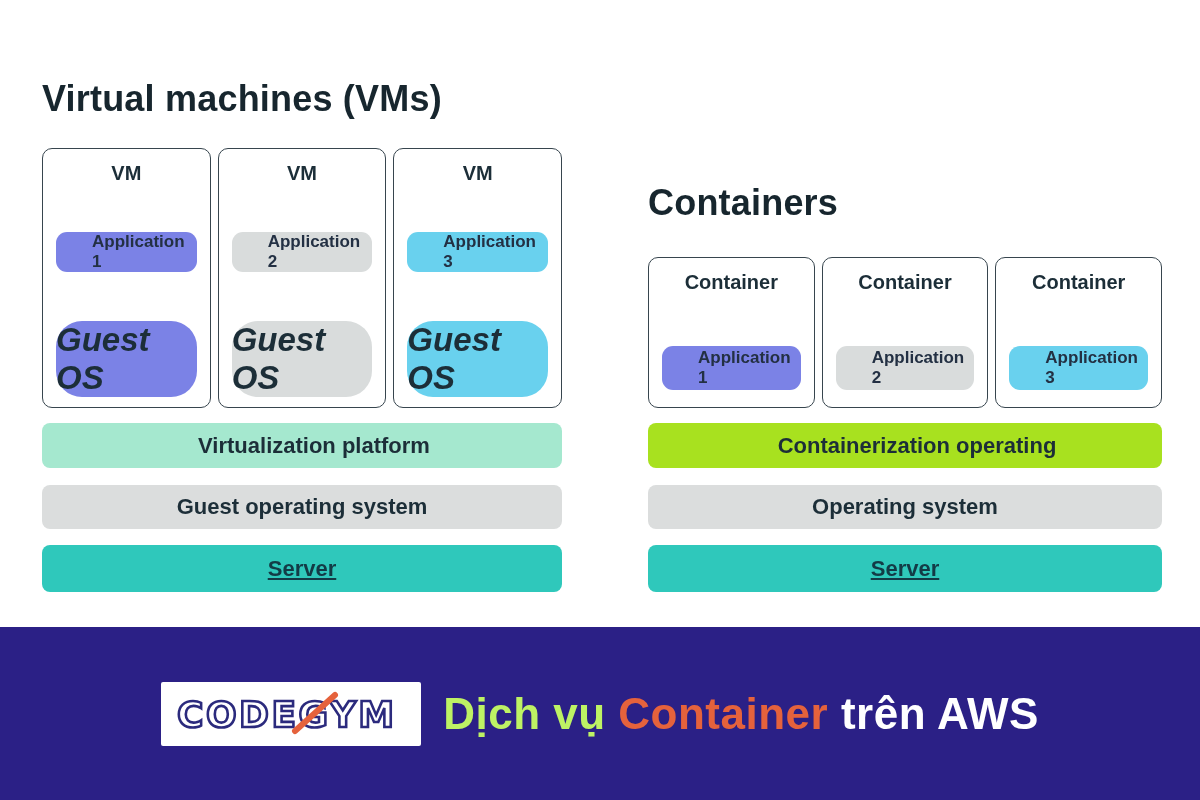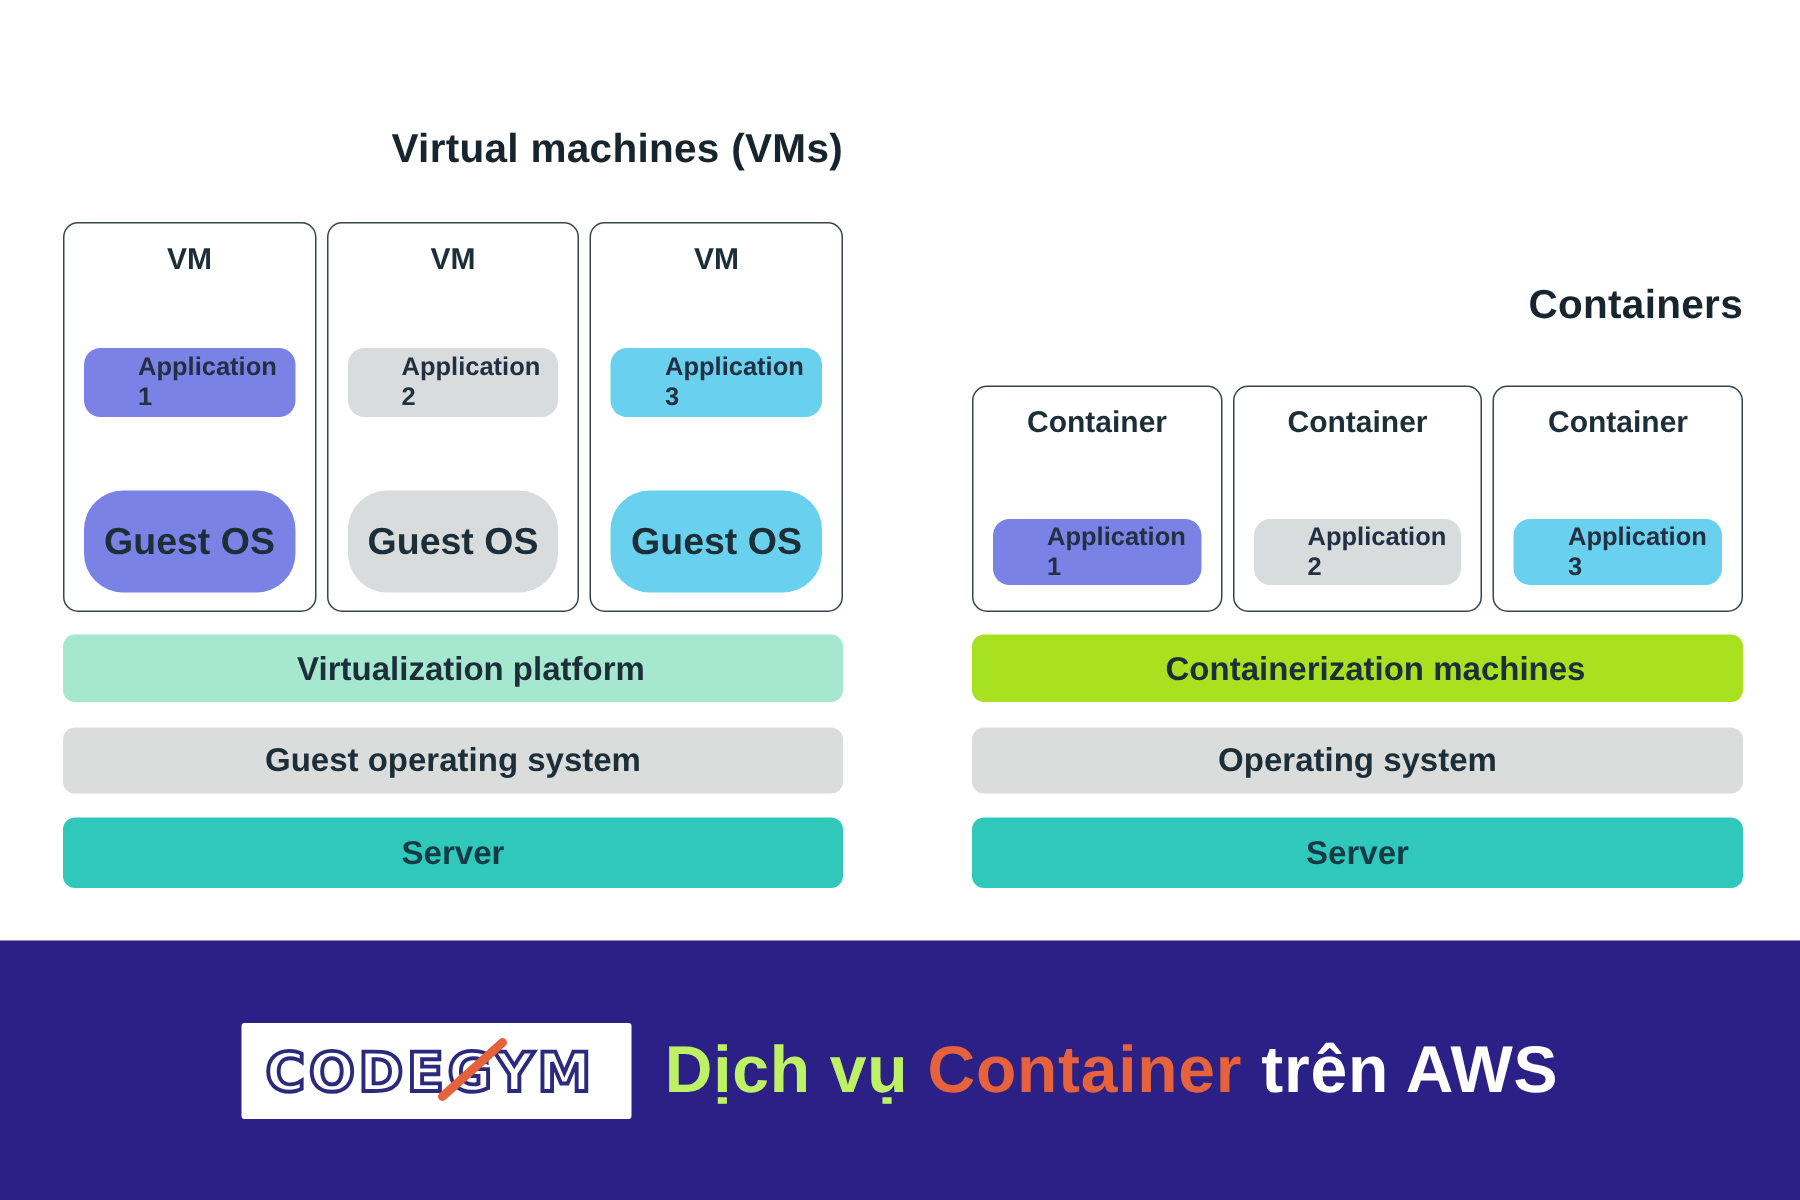--- a/index.html
+++ b/index.html
@@ -6,21 +6,21 @@
   html,body { width:1200px; height:800px; }
   body { font-family:"Liberation Sans","DejaVu Sans",sans-serif; background:#ffffff; }
   .page { position:relative; width:1200px; height:800px; background:#ffffff; overflow:hidden; }
 
   
   .col { position:absolute; }
   .col-vm { left:42px; top:84px; width:520px; }
   .col-ct { left:648px; top:188px; width:514px; }
 
   .section-title {
-    text-align:right; font-size:27px; font-weight:700; color:#17262e;
+    text-align:left; font-size:36px; font-weight:700; color:#17262e;
     line-height:30px; letter-spacing:0.2px;
   }
 
   .cards-row { display:flex; gap:7px; }
   .col-vm .cards-row { margin-top:34px; height:260px; }
   .col-ct .cards-row { margin-top:39px; height:151px; }
 
   .card {
     flex:1; background:#ffffff; border:1.5px solid #37454e; border-radius:10px;
     display:flex; flex-direction:column; padding:8px 13px 12px;gap:37px;
@@ -31,31 +31,31 @@
   }
   .badge {
     margin-top:8px; height:46px; border-radius:11px;
     display:flex; align-items:center; justify-content:center;
     font-size:17px; font-weight:600; color:#233043;padding-left:36px;
   }
   .col-ct .badge { margin-top:13px; height:44px; }
   .guest-os {
     margin-top:12px; flex:1; border-radius:26px;
     display:flex; align-items:center; justify-content:center;
-    font-size:25px; font-weight:600; color:#1c2e38;
+    font-size:33px; font-weight:600; color:#1c2e38;font-style:italic;
   }
 
   .layer {
     height:45px; border-radius:8px; margin-top:15px;
     display:flex; align-items:center; justify-content:center;
     font-size:22px; font-weight:600; color:#1c2e38;
   }
   .layer.l1 { margin-top:15px;padding-left:24px; }
   .layer.l2 { margin-top:17px; height:44px; }
-  .layer.l3 { margin-top:16px; height:47px; color:#133b46; }
+  .layer.l3 { margin-top:16px; height:47px; color:#133b46;text-decoration:underline; }
 
   
   .footer {
     position:absolute; left:0; top:627px; width:1200px; height:173px;
     background:#2b2086; display:flex; align-items:center; justify-content:center; gap:22px;
   }
   .logo-box {
     width:260px; height:64px; background:#ffffff; border-radius:2px;
     display:flex; align-items:center; justify-content:center;
   }
@@ -104,21 +104,21 @@
       <div class="card">
         <div class="card-title">Container</div>
         <div class="badge" style="background: rgb(217, 220, 220);">Application 2</div>
       </div>
       <div class="card">
         <div class="card-title">Container</div>
         <div class="badge" style="background: rgb(105, 209, 238);">Application 3</div>
       </div>
     </div>
 
-    <div class="layer l1" style="background: rgb(168, 225, 31);">Containerization machines</div>
+    <div class="layer l1" style="background: rgb(168, 225, 31);">Containerization operating</div>
     <div class="layer l2" style="background: rgb(219, 221, 221);">Operating system</div>
     <div class="layer l3" style="background: rgb(47, 200, 187);">Server</div>
   </div>
 
   <div class="footer" style="background: rgb(43, 32, 134);">
     <div class="logo-box">
       <svg width="236" height="54" viewBox="0 0 236 54">
         <text x="4" y="40" font-family="DejaVu Sans, Liberation Sans, sans-serif" font-size="36" font-weight="bold" letter-spacing="2.5" fill="#ffffff" stroke="#2b2a7d" stroke-width="2.6">CODEGYM</text>
         <line x1="122" y1="44" x2="162" y2="8" stroke="#e5623c" stroke-width="6" stroke-linecap="round"></line>
       </svg>

